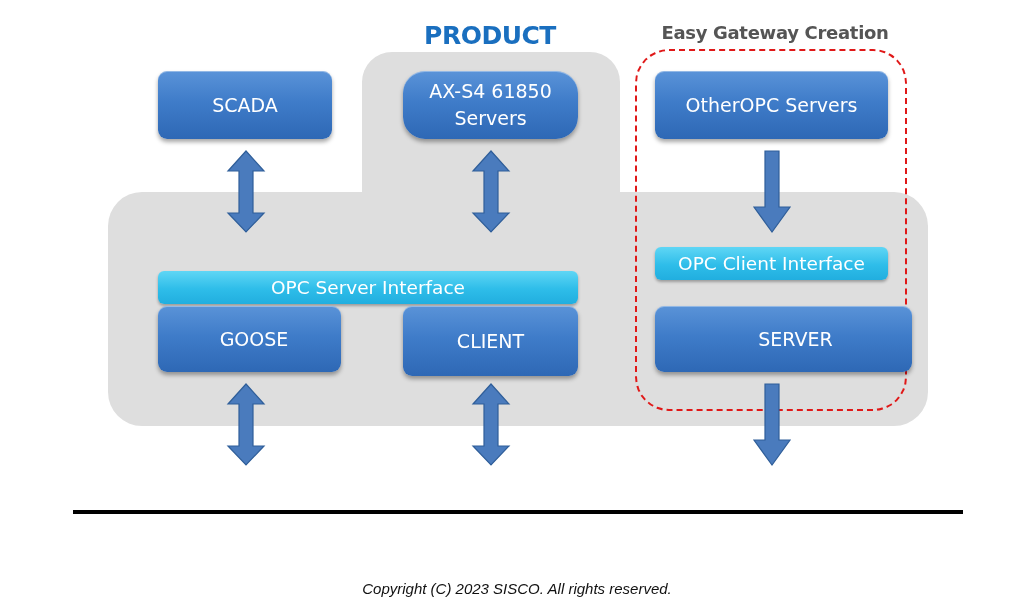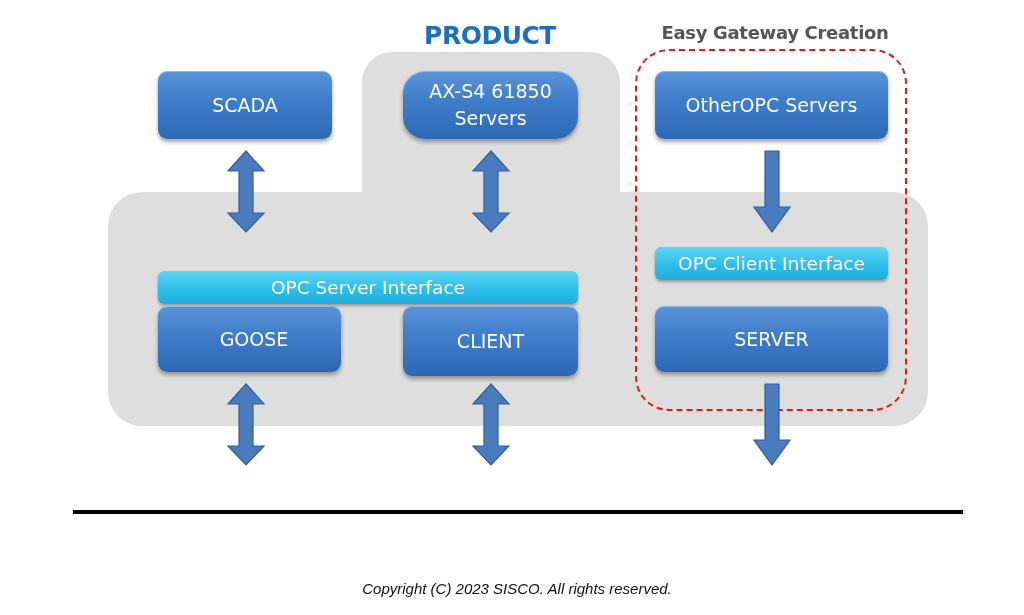--- a/index.html
+++ b/index.html
@@ -48,21 +48,21 @@
 <div class="abs iface" style="left:655px;top:247px;width:233px;height:33px;">
   <span>OPC Client Interface</span>
 </div>
 
 <div class="abs box" style="left:158px;top:306px;width:174px;height:66px;padding-left:9px;">
   <span>GOOSE</span>
 </div>
 <div class="abs box" style="left:403px;top:306px;width:175px;height:70px;">
   <span>CLIENT</span>
 </div>
-<div class="abs box" style="left:655px;top:306px;width:233px;height:66px;">
+<div class="abs box" style="left:655px;top:306px;width:233px;height:66px;padding-left:24px;">
   <span>SERVER</span>
 </div>
 
 <svg class="arrow" style="left:227px;top:151px;" width="38" height="82">
   <polygon points="19,0 37,20 26,20 26,62 37,62 19,81 1,62 12,62 12,20 1,20" fill="#4a7bbd" stroke="#2f5e99" stroke-width="1.2"></polygon>
 </svg>
 <svg class="arrow" style="left:472px;top:151px;" width="38" height="82">
   <polygon points="19,0 37,20 26,20 26,62 37,62 19,81 1,62 12,62 12,20 1,20" fill="#4a7bbd" stroke="#2f5e99" stroke-width="1.2"></polygon>
 </svg>
 <svg class="arrow" style="left:753px;top:151px;" width="38" height="82">

